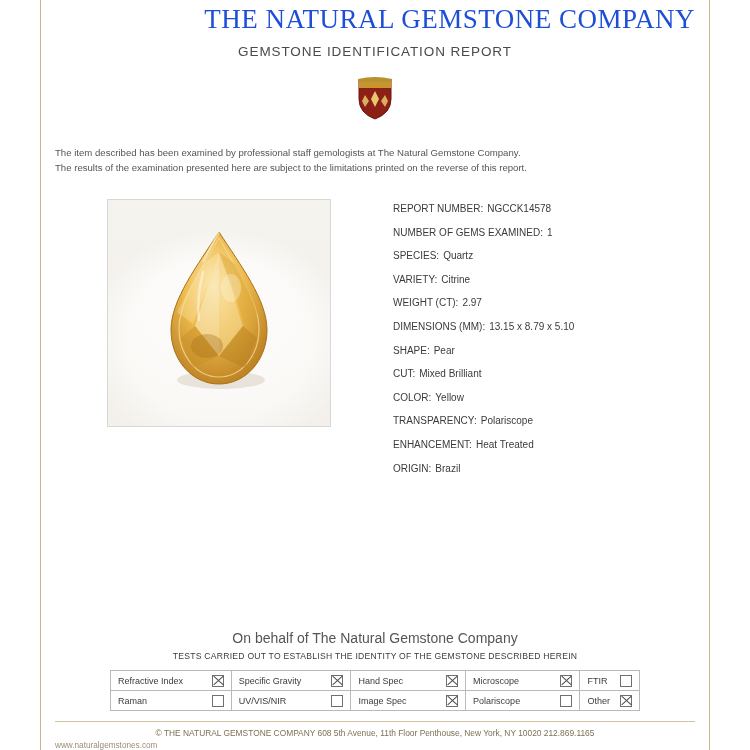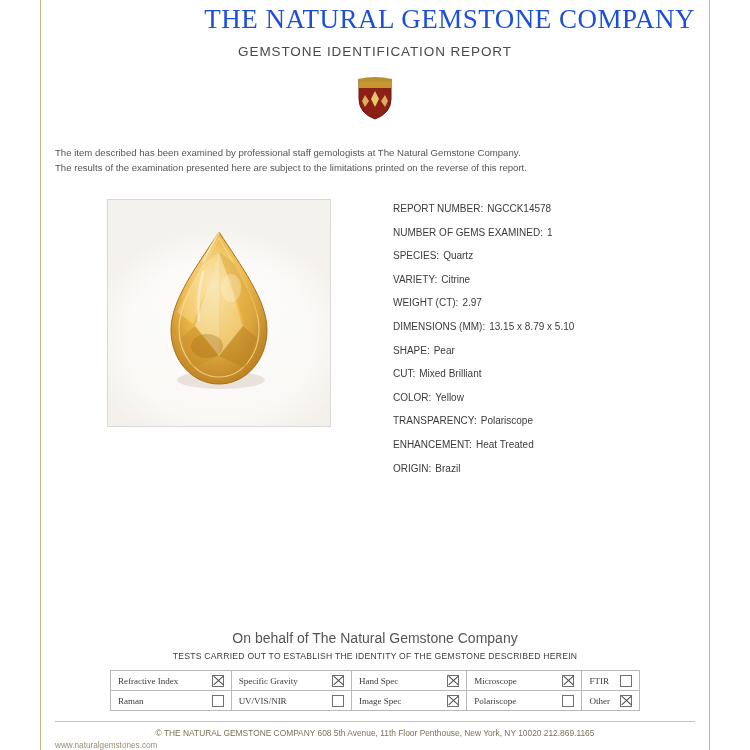--- a/index.html
+++ b/index.html
@@ -160,21 +160,20 @@
   .tests-table td {
     border: 1px solid #b9b9b9;
     height: 19px;
     font-size: 9px;
     color: #3b3b3b;
     padding: 0 7px;
     white-space: nowrap;
   }
   .tests-table td.cell {
     width: 24.7%;
-    font-family: Liberation Serif, serif;
   }
   .cell-inner {
     display: flex;
     align-items: center;
     justify-content: space-between;
   }
   .chk {
     width: 10px;
     height: 10px;
     border: 1px solid #6f6f6f;

